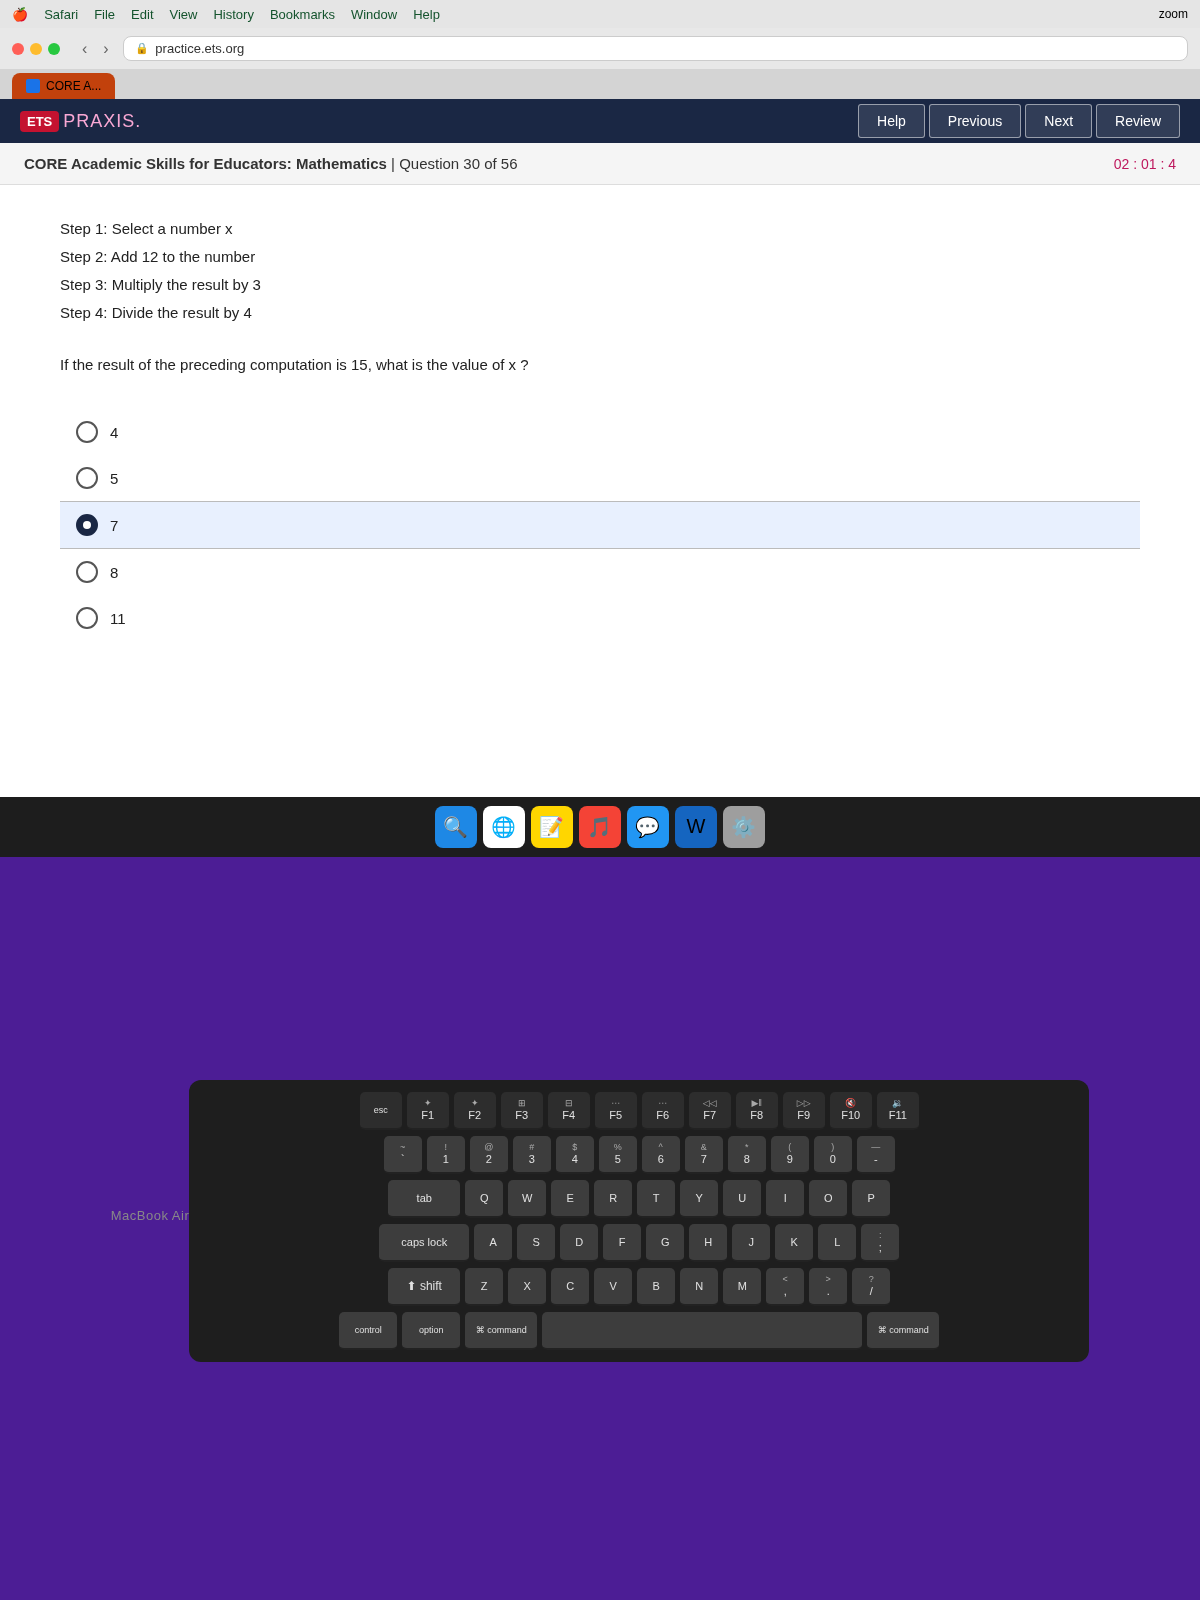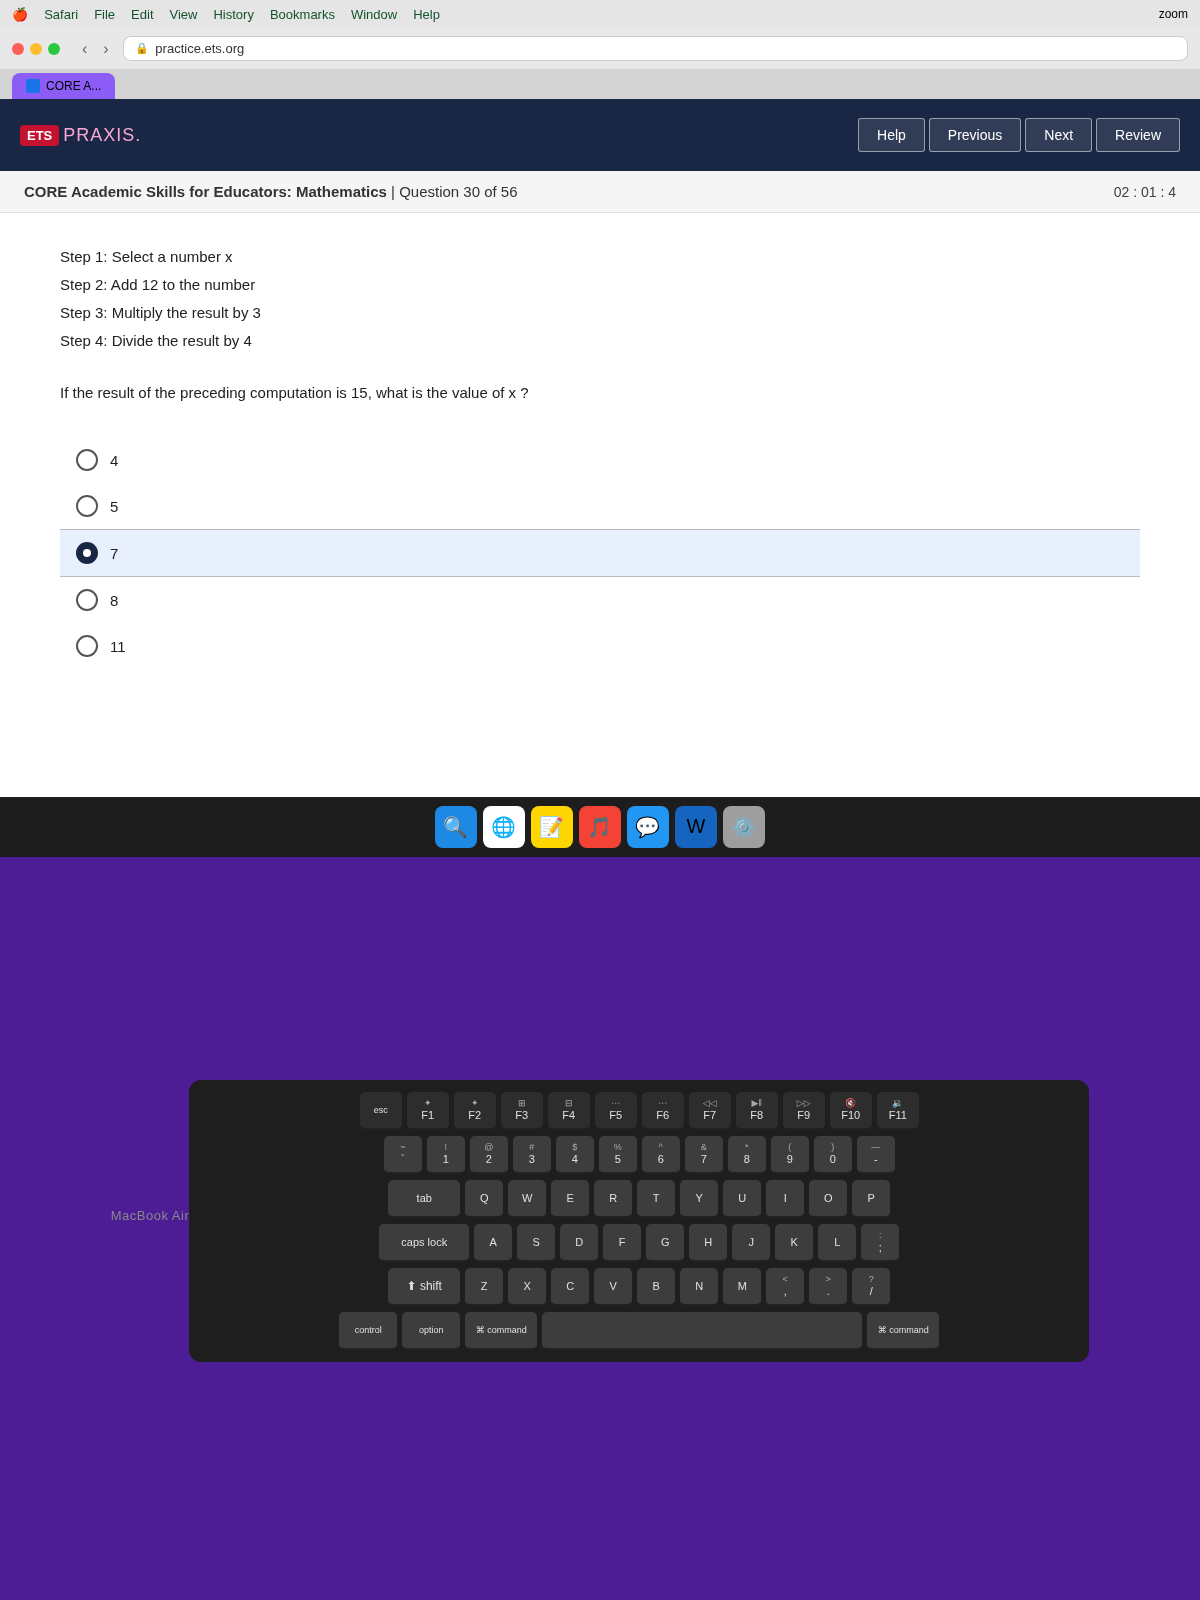--- a/index.html
+++ b/index.html
@@ -94,21 +94,21 @@
     
     .tab-bar {
       background: #d4d4d4;
       display: flex;
       align-items: center;
       padding: 4px 12px 0;
       gap: 4px;
       overflow-x: hidden;
     }
     .tab {
-      background: #8b5cf6;
+      background: #c2410c;
       border-radius: 8px 8px 0 0;
       padding: 6px 14px;
       font-size: 12px;
       display: flex;
       align-items: flex-end;
       gap: 6px;
       min-width: 80px;
       max-width: 160px;
       white-space: nowrap;
       overflow: hidden;
@@ -129,21 +129,21 @@
       background: white;
       overflow: hidden;
     }
 
     
     .ets-header {
       background: #1a2744;
       display: flex;
       align-items: center;
       padding: 0 20px;
-      height: 72px;
+      height: 44px;
       flex-shrink: 0;
     }
     .ets-logo {
       display: flex;
       align-items: center;
       gap: 4px;
     }
     .ets-badge {
       background: #c41230;
       color: white;
@@ -185,21 +185,21 @@
     }
     .question-title {
       font-size: 15px;
       color: #333;
     }
     .question-title strong {
       font-weight: 600;
     }
     .timer {
       font-size: 14px;
-      color: #404040;
+      color: #be185d;
       font-weight: 500;
     }
 
     
     .question-content {
       flex: 1;
       padding: 32px 60px;
       overflow-y: auto;
       background: white;
     }

